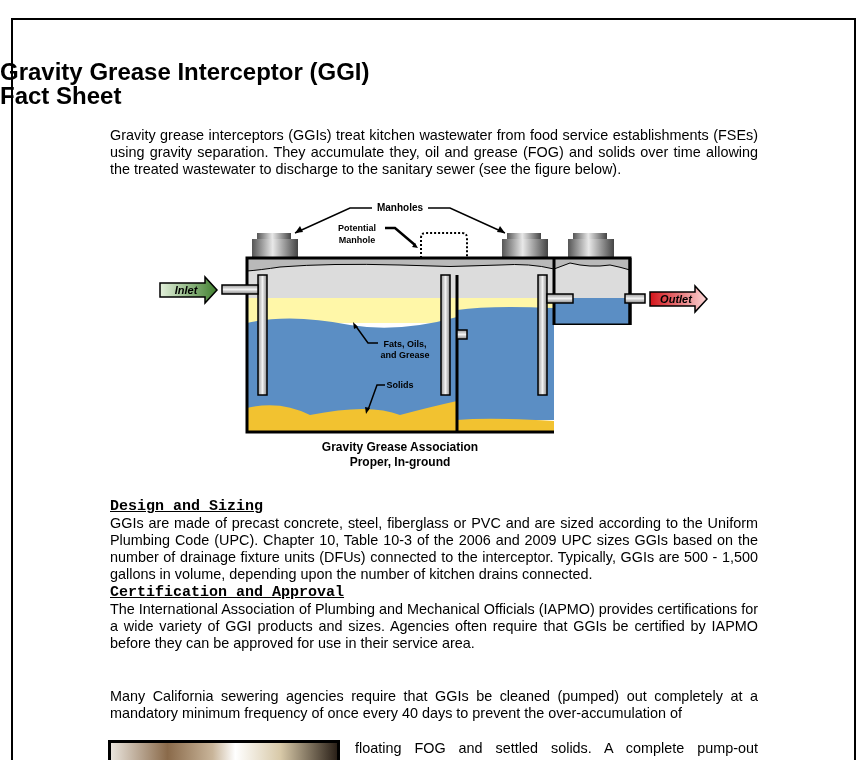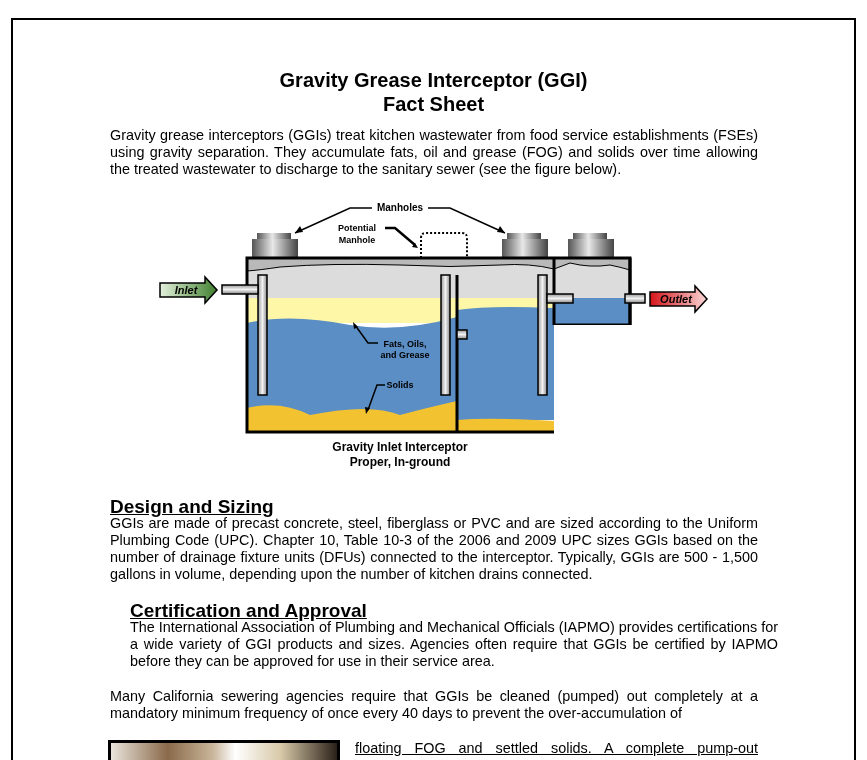--- a/index.html
+++ b/index.html
@@ -1,38 +1,38 @@
 <!DOCTYPE html>
 <html><head>
 <meta charset="utf-8">
 <style>
   html,body{margin:0;padding:0;background:#fff;}
   body{width:867px;height:760px;overflow:hidden;position:relative;font-family:"Liberation Sans",sans-serif;color:#000;}
   .page{position:absolute;left:11px;top:18px;width:845px;height:760px;border-left:2px solid #000;border-top:2px solid #000;border-right:2px solid #000;box-sizing:border-box;}
-  .title{position:absolute;left:0;right:0;top:68px;text-align:center;font-weight:bold;font-size:20px;line-height:24px;}
+  .title{position:absolute;left:0;right:0;top:60px;text-align:left;font-weight:bold;font-size:24px;line-height:24px;}
   .para{position:absolute;left:110px;width:648px;font-size:14.4px;line-height:17px;text-align:justify;text-align-last:left;}
   .para p{margin:0;}
-  .heading{font-weight:bold;text-decoration:underline;font-size:19px;line-height:17px;margin:0;}
+  .heading{font-weight:bold;text-decoration:underline;font-size:15px;line-height:17px;margin:0;font-family:Liberation Mono, monospace;}
   .caption{position:absolute;left:250px;width:300px;top:440px;text-align:center;font-weight:bold;font-size:12px;line-height:15px;}
   .diagram{position:absolute;left:150px;top:195px;}
   .photo{position:absolute;left:108px;top:740px;width:232px;height:30px;border:3px solid #000;box-sizing:border-box;background:linear-gradient(90deg,#e9e4dc 0%,#8a6a4a 25%,#c9b59a 45%,#fff 55%,#d8c9a8 75%,#2a2018 100%);}
-  .wrap{position:absolute;left:355px;width:403px;top:740px;font-size:14.4px;line-height:17px;text-align:justify;text-align-last:justify;text-decoration:underline;}
+  .wrap{position:absolute;left:355px;width:403px;top:740px;font-size:14.4px;line-height:17px;text-align:justify;text-align-last:justify;}
 </style>
 </head>
 <body>
 
 <div class="page"></div>
 
 <div class="title">
   <div>Gravity Grease Interceptor (GGI)</div>
   <div>Fact Sheet</div>
 </div>
 
 <div class="para" style="top:127px;">
-  <p>Gravity grease interceptors (GGIs) treat kitchen wastewater from food service establishments (FSEs) using gravity separation.  They accumulate fats, oil and grease (FOG) and solids over time allowing the treated wastewater to discharge to the sanitary sewer (see the figure below).</p>
+  <p>Gravity grease interceptors (GGIs) treat kitchen wastewater from food service establishments (FSEs) using gravity separation.  They accumulate they, oil and grease (FOG) and solids over time allowing the treated wastewater to discharge to the sanitary sewer (see the figure below).</p>
 </div>
 
 <svg class="diagram" width="570" height="245" viewBox="0 0 570 245" xmlns="http://www.w3.org/2000/svg">
   <defs>
     <linearGradient id="mh" x1="0" x2="1">
       <stop offset="0" stop-color="#555"></stop>
         <stop offset="0.45" stop-color="#e8e8e8"></stop>
         <stop offset="1" stop-color="#444"></stop>
     </linearGradient>
     <linearGradient id="pipeV" x1="0" x2="1">
@@ -125,30 +125,30 @@
   <text x="255" y="163" text-anchor="middle" font-family="Liberation Sans, sans-serif" font-weight="bold" font-size="9">and Grease</text>
   <path d="M228 148 H218 L205 130" fill="none" stroke="#000" stroke-width="1.5"></path>
   <path d="M203 127 l1 7 l4 -2 z" fill="#000"></path>
 
   <text x="250" y="193" text-anchor="middle" font-family="Liberation Sans, sans-serif" font-weight="bold" font-size="9">Solids</text>
   <path d="M235 190 H227 L218 215" fill="none" stroke="#000" stroke-width="1.5"></path>
   <path d="M216 219 l-1 -7 l5 1 z" fill="#000"></path>
 </svg>
 
 <div class="caption">
-  <div>Gravity Inlet Interceptor</div>
+  <div>Gravity Grease Association</div>
   <div>Proper, In-ground</div>
 </div>
 
 <div class="para" style="top:498px;">
   <p class="heading">Design and Sizing</p>
   <p>GGIs are made of precast concrete, steel, fiberglass or PVC and are sized according to the Uniform Plumbing Code (UPC).  Chapter 10, Table 10-3 of the 2006 and 2009 UPC sizes GGIs based on the number of drainage fixture units (DFUs) connected to the interceptor.  Typically, GGIs are 500 - 1,500 gallons in volume, depending upon the number of kitchen drains connected.</p>
 </div>
 
-<div class="para" style="top:602px;margin-left:20px;">
+<div class="para" style="top:584px;">
   <p class="heading">Certification and Approval</p>
   <p>The International Association of Plumbing and Mechanical Officials (IAPMO) provides certifications for a wide variety of GGI products and sizes.  Agencies often require that GGIs be certified by IAPMO before they can be approved for use in their service area.</p>
 </div>
 
 <div class="para" style="top:688px;">
   <p>Many California sewering agencies require that GGIs be cleaned (pumped) out completely at a mandatory minimum frequency of once every 40 days to prevent the over-accumulation of</p>
 </div>
 
 <div class="photo"></div>
 <div class="wrap">floating FOG and settled solids.  A complete pump-out</div>

